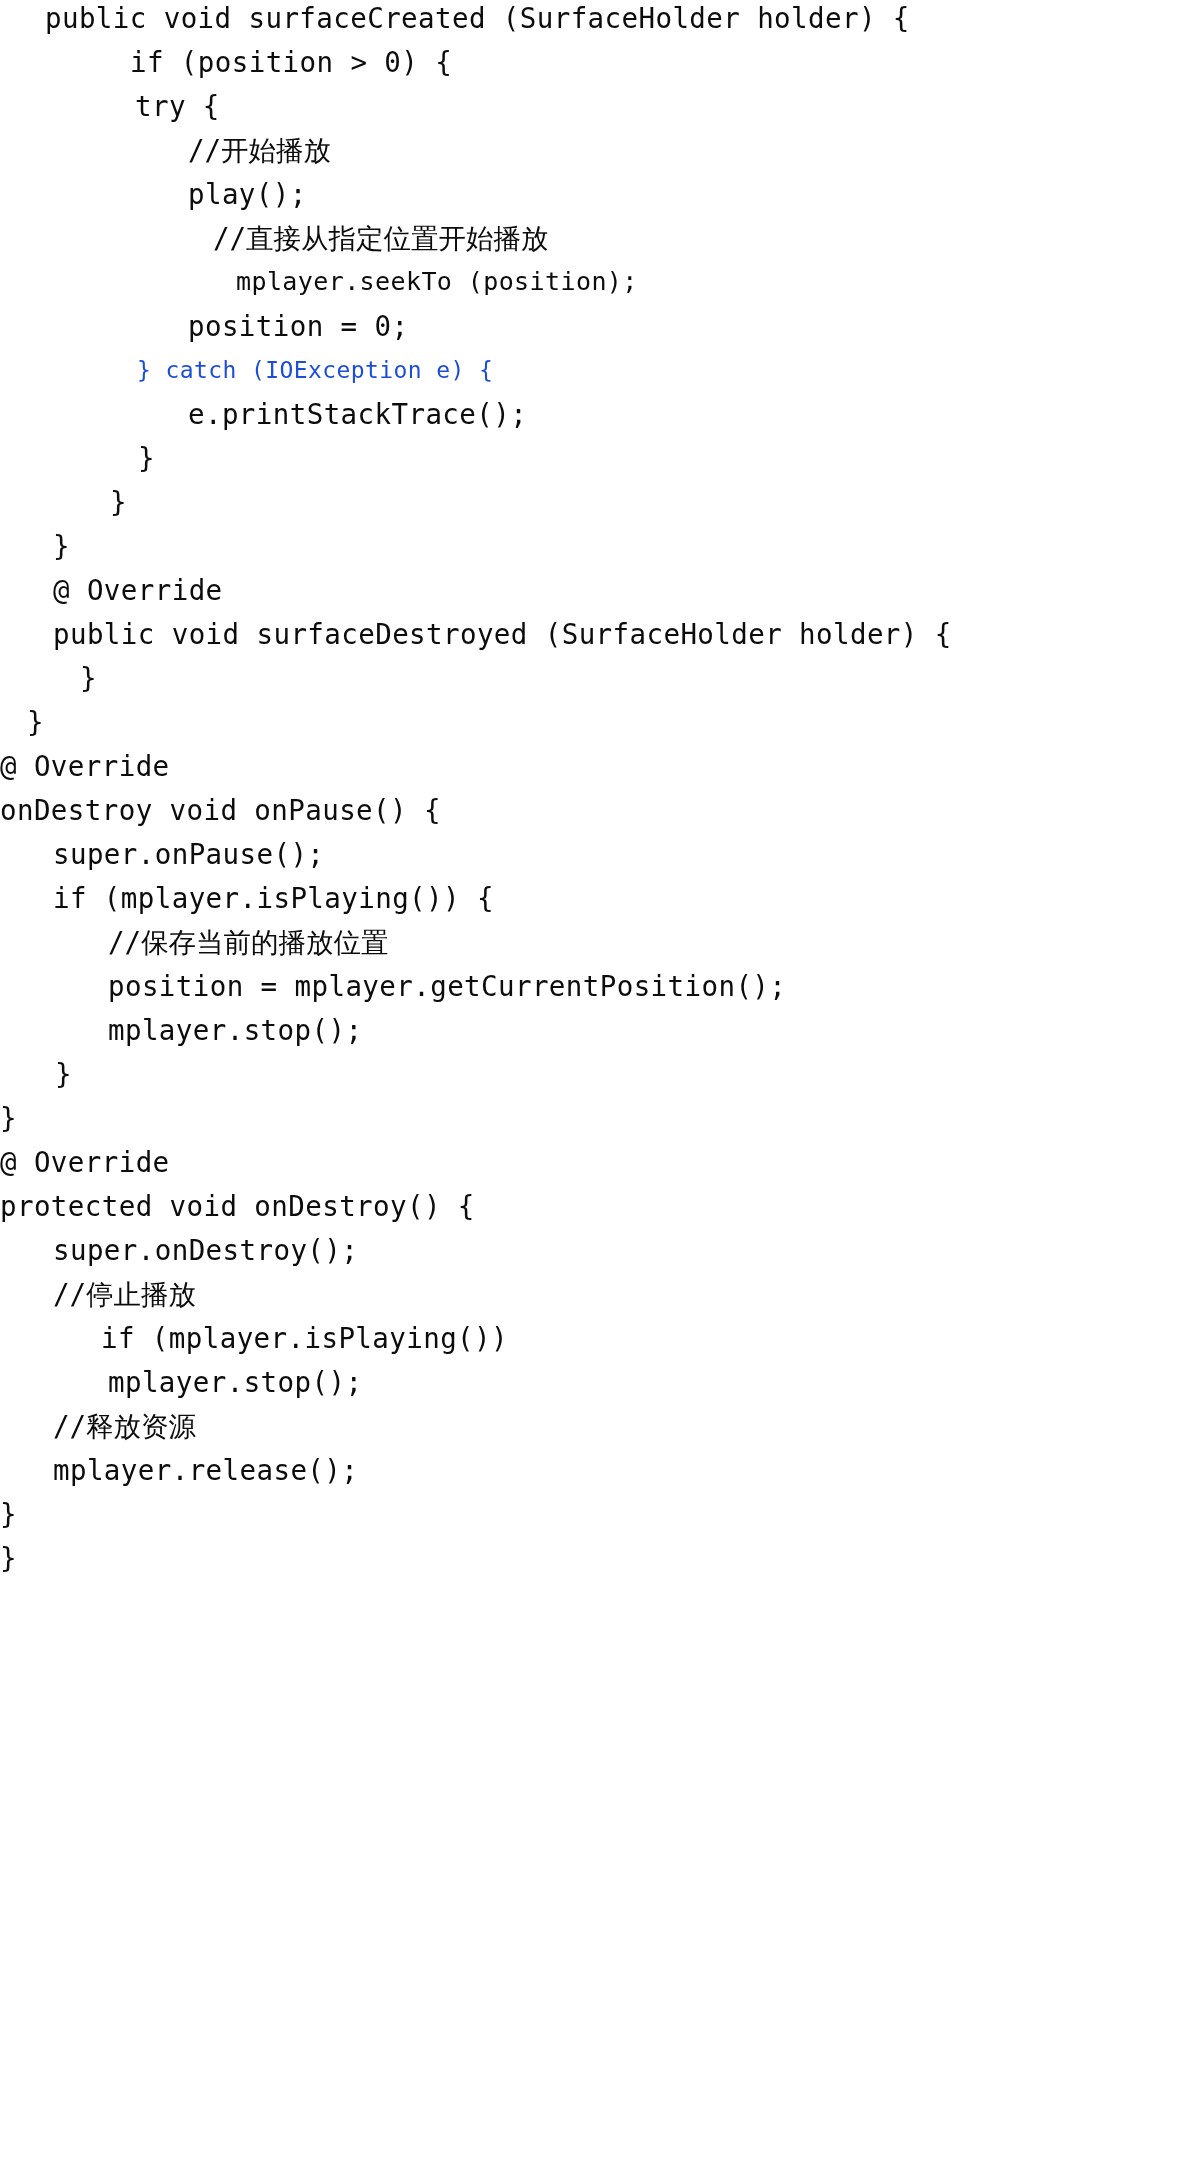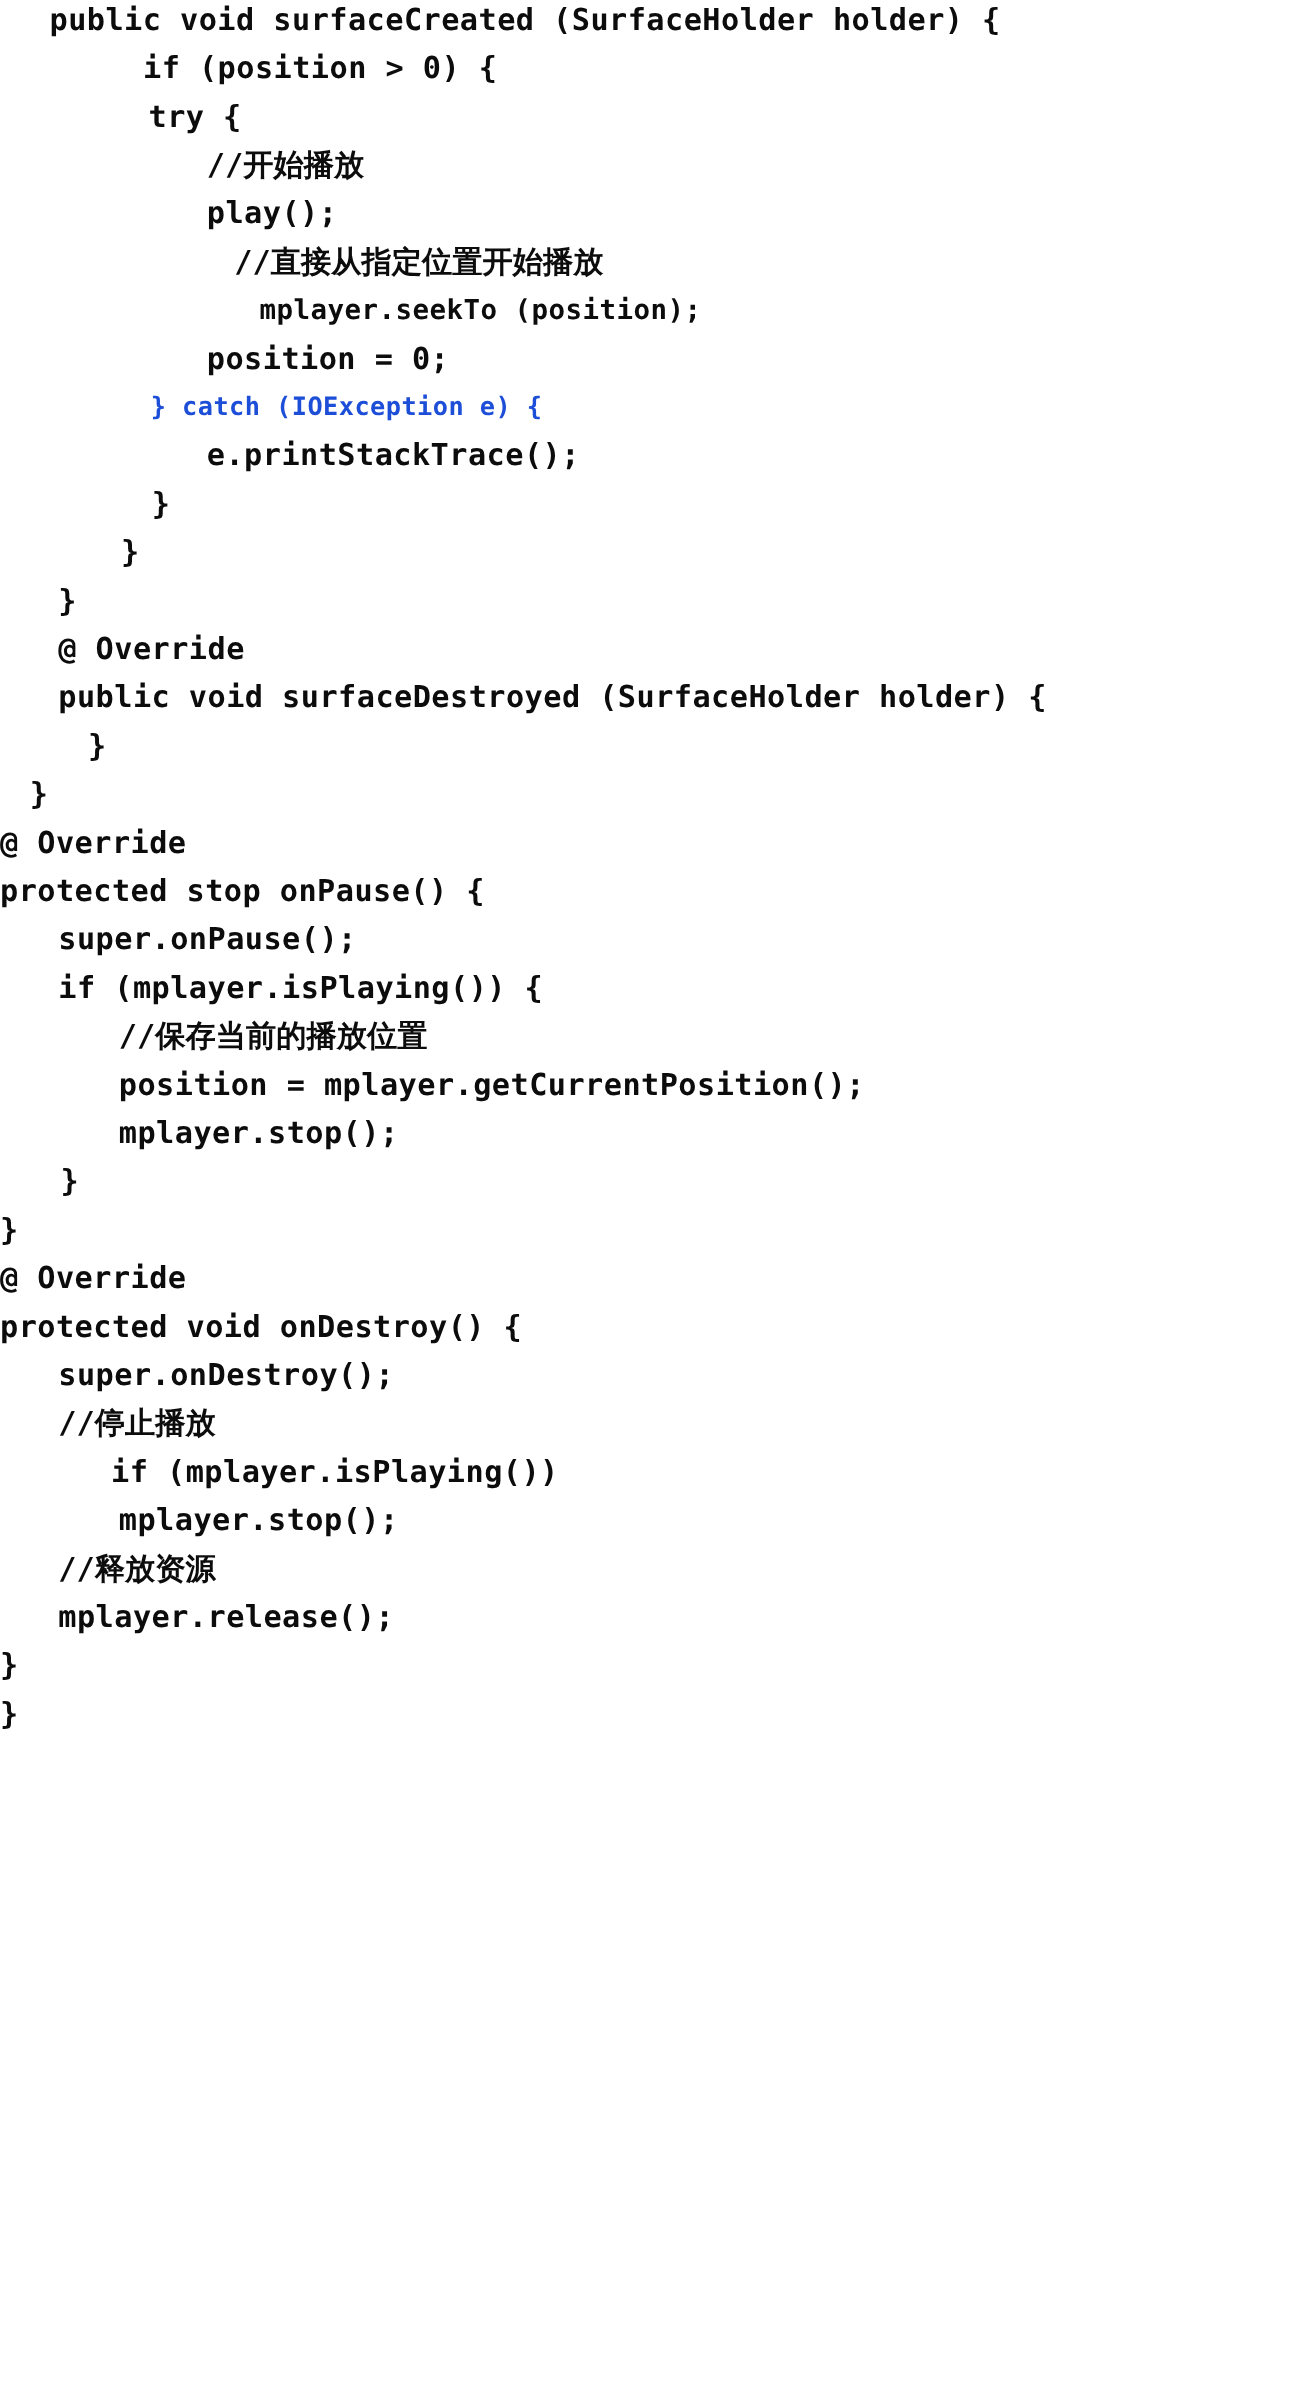--- a/index.html
+++ b/index.html
@@ -12,21 +12,20 @@
     width: 1188px;
     height: 2165px;
     overflow: hidden;
     font-family: "DejaVu Sans Mono", "Liberation Mono", monospace;
   }
   #code-listing {
     position: relative;
     width: 1148px;
     height: 2165px;
     background: #ffffff;
-    font-weight: bold;
   }
   .code-line {
     position: absolute;
     left: 0;
     width: 1188px;
     height: 44px;
     line-height: 44px;
     white-space: pre;
     font-family: "DejaVu Sans Mono", "Liberation Mono", monospace;
     font-size: 27.5px;
@@ -63,21 +62,21 @@
     <div class="code-line" style="top: 348px; color: #1d4ed8; font-size: 23px;"><span class="ind" style="width: 137px;"></span><span class="txt">} catch (IOException e) {</span></div>
     <div class="code-line" style="top: 392px; color: rgb(12, 12, 12); font-size: 27.5px;"><span class="ind" style="width: 188px;"></span><span class="txt">e.printStackTrace();</span></div>
     <div class="code-line" style="top: 436px; color: rgb(12, 12, 12); font-size: 27.5px;"><span class="ind" style="width: 138px;"></span><span class="txt">}</span></div>
     <div class="code-line" style="top: 480px; color: rgb(12, 12, 12); font-size: 27.5px;"><span class="ind" style="width: 110px;"></span><span class="txt">}</span></div>
     <div class="code-line" style="top: 524px; color: rgb(12, 12, 12); font-size: 27.5px;"><span class="ind" style="width: 53px;"></span><span class="txt">}</span></div>
     <div class="code-line" style="top: 568px; color: rgb(12, 12, 12); font-size: 27.5px;"><span class="ind" style="width: 53px;"></span><span class="txt">@ Override</span></div>
     <div class="code-line" style="top: 612px; color: rgb(12, 12, 12); font-size: 27.5px;"><span class="ind" style="width: 53px;"></span><span class="txt">public void surfaceDestroyed (SurfaceHolder holder) {</span></div>
     <div class="code-line" style="top: 656px; color: rgb(12, 12, 12); font-size: 27.5px;"><span class="ind" style="width: 80px;"></span><span class="txt">}</span></div>
     <div class="code-line" style="top: 700px; color: rgb(12, 12, 12); font-size: 27.5px;"><span class="ind" style="width: 27px;"></span><span class="txt">}</span></div>
     <div class="code-line" style="top: 744px; color: rgb(12, 12, 12); font-size: 27.5px;"><span class="ind" style="width: 0px;"></span><span class="txt">@ Override</span></div>
-    <div class="code-line" style="top: 788px; color: rgb(12, 12, 12); font-size: 27.5px;"><span class="ind" style="width: 0px;"></span><span class="txt">protected stop onPause() {</span></div>
+    <div class="code-line" style="top: 788px; color: rgb(12, 12, 12); font-size: 27.5px;"><span class="ind" style="width: 0px;"></span><span class="txt">onDestroy void onPause() {</span></div>
     <div class="code-line" style="top: 832px; color: rgb(12, 12, 12); font-size: 27.5px;"><span class="ind" style="width: 53px;"></span><span class="txt">super.onPause();</span></div>
     <div class="code-line" style="top: 876px; color: rgb(12, 12, 12); font-size: 27.5px;"><span class="ind" style="width: 53px;"></span><span class="txt">if (mplayer.isPlaying()) {</span></div>
     <div class="code-line cjk" style="top: 920px; color: rgb(12, 12, 12); font-size: 27.5px;"><span class="ind" style="width: 108px;"></span><span class="txt">//保存当前的播放位置</span></div>
     <div class="code-line" style="top: 964px; color: rgb(12, 12, 12); font-size: 27.5px;"><span class="ind" style="width: 108px;"></span><span class="txt">position = mplayer.getCurrentPosition();</span></div>
     <div class="code-line" style="top: 1008px; color: rgb(12, 12, 12); font-size: 27.5px;"><span class="ind" style="width: 108px;"></span><span class="txt">mplayer.stop();</span></div>
     <div class="code-line" style="top: 1052px; color: rgb(12, 12, 12); font-size: 27.5px;"><span class="ind" style="width: 55px;"></span><span class="txt">}</span></div>
     <div class="code-line" style="top: 1096px; color: rgb(12, 12, 12); font-size: 27.5px;"><span class="ind" style="width: 0px;"></span><span class="txt">}</span></div>
     <div class="code-line" style="top: 1140px; color: rgb(12, 12, 12); font-size: 27.5px;"><span class="ind" style="width: 0px;"></span><span class="txt">@ Override</span></div>
     <div class="code-line" style="top: 1184px; color: rgb(12, 12, 12); font-size: 27.5px;"><span class="ind" style="width: 0px;"></span><span class="txt">protected void onDestroy() {</span></div>
     <div class="code-line" style="top: 1228px; color: rgb(12, 12, 12); font-size: 27.5px;"><span class="ind" style="width: 53px;"></span><span class="txt">super.onDestroy();</span></div>

